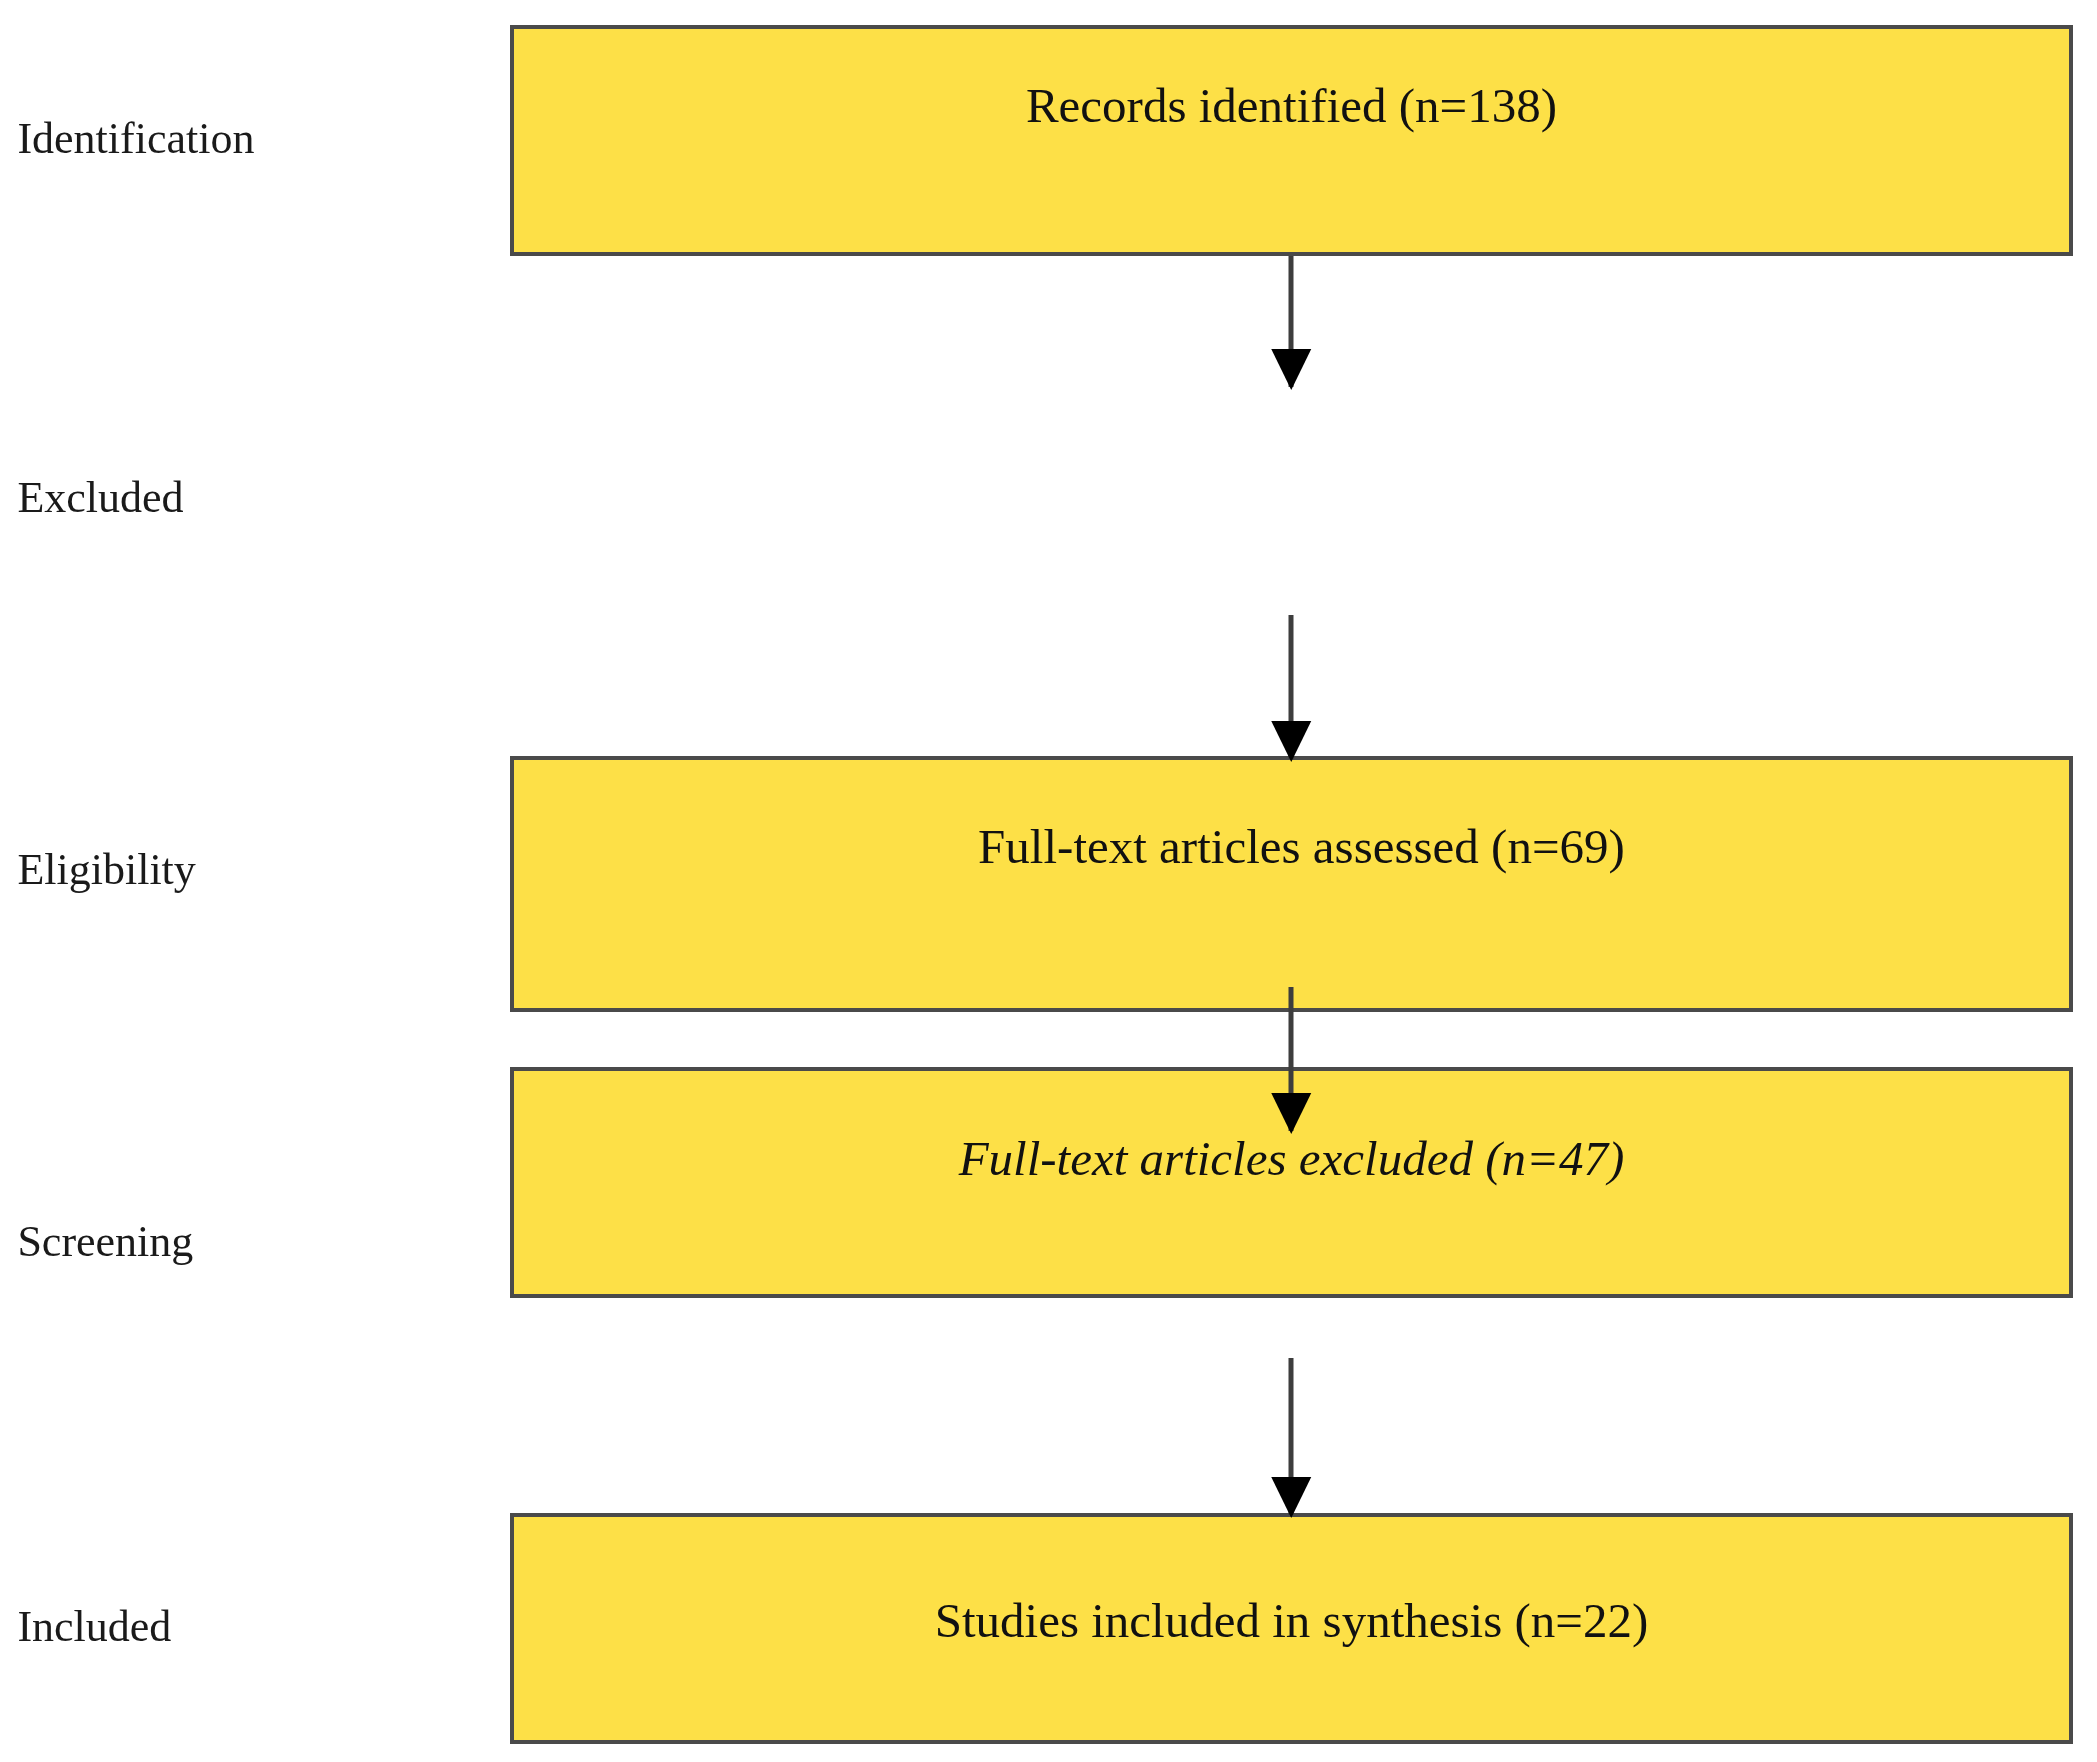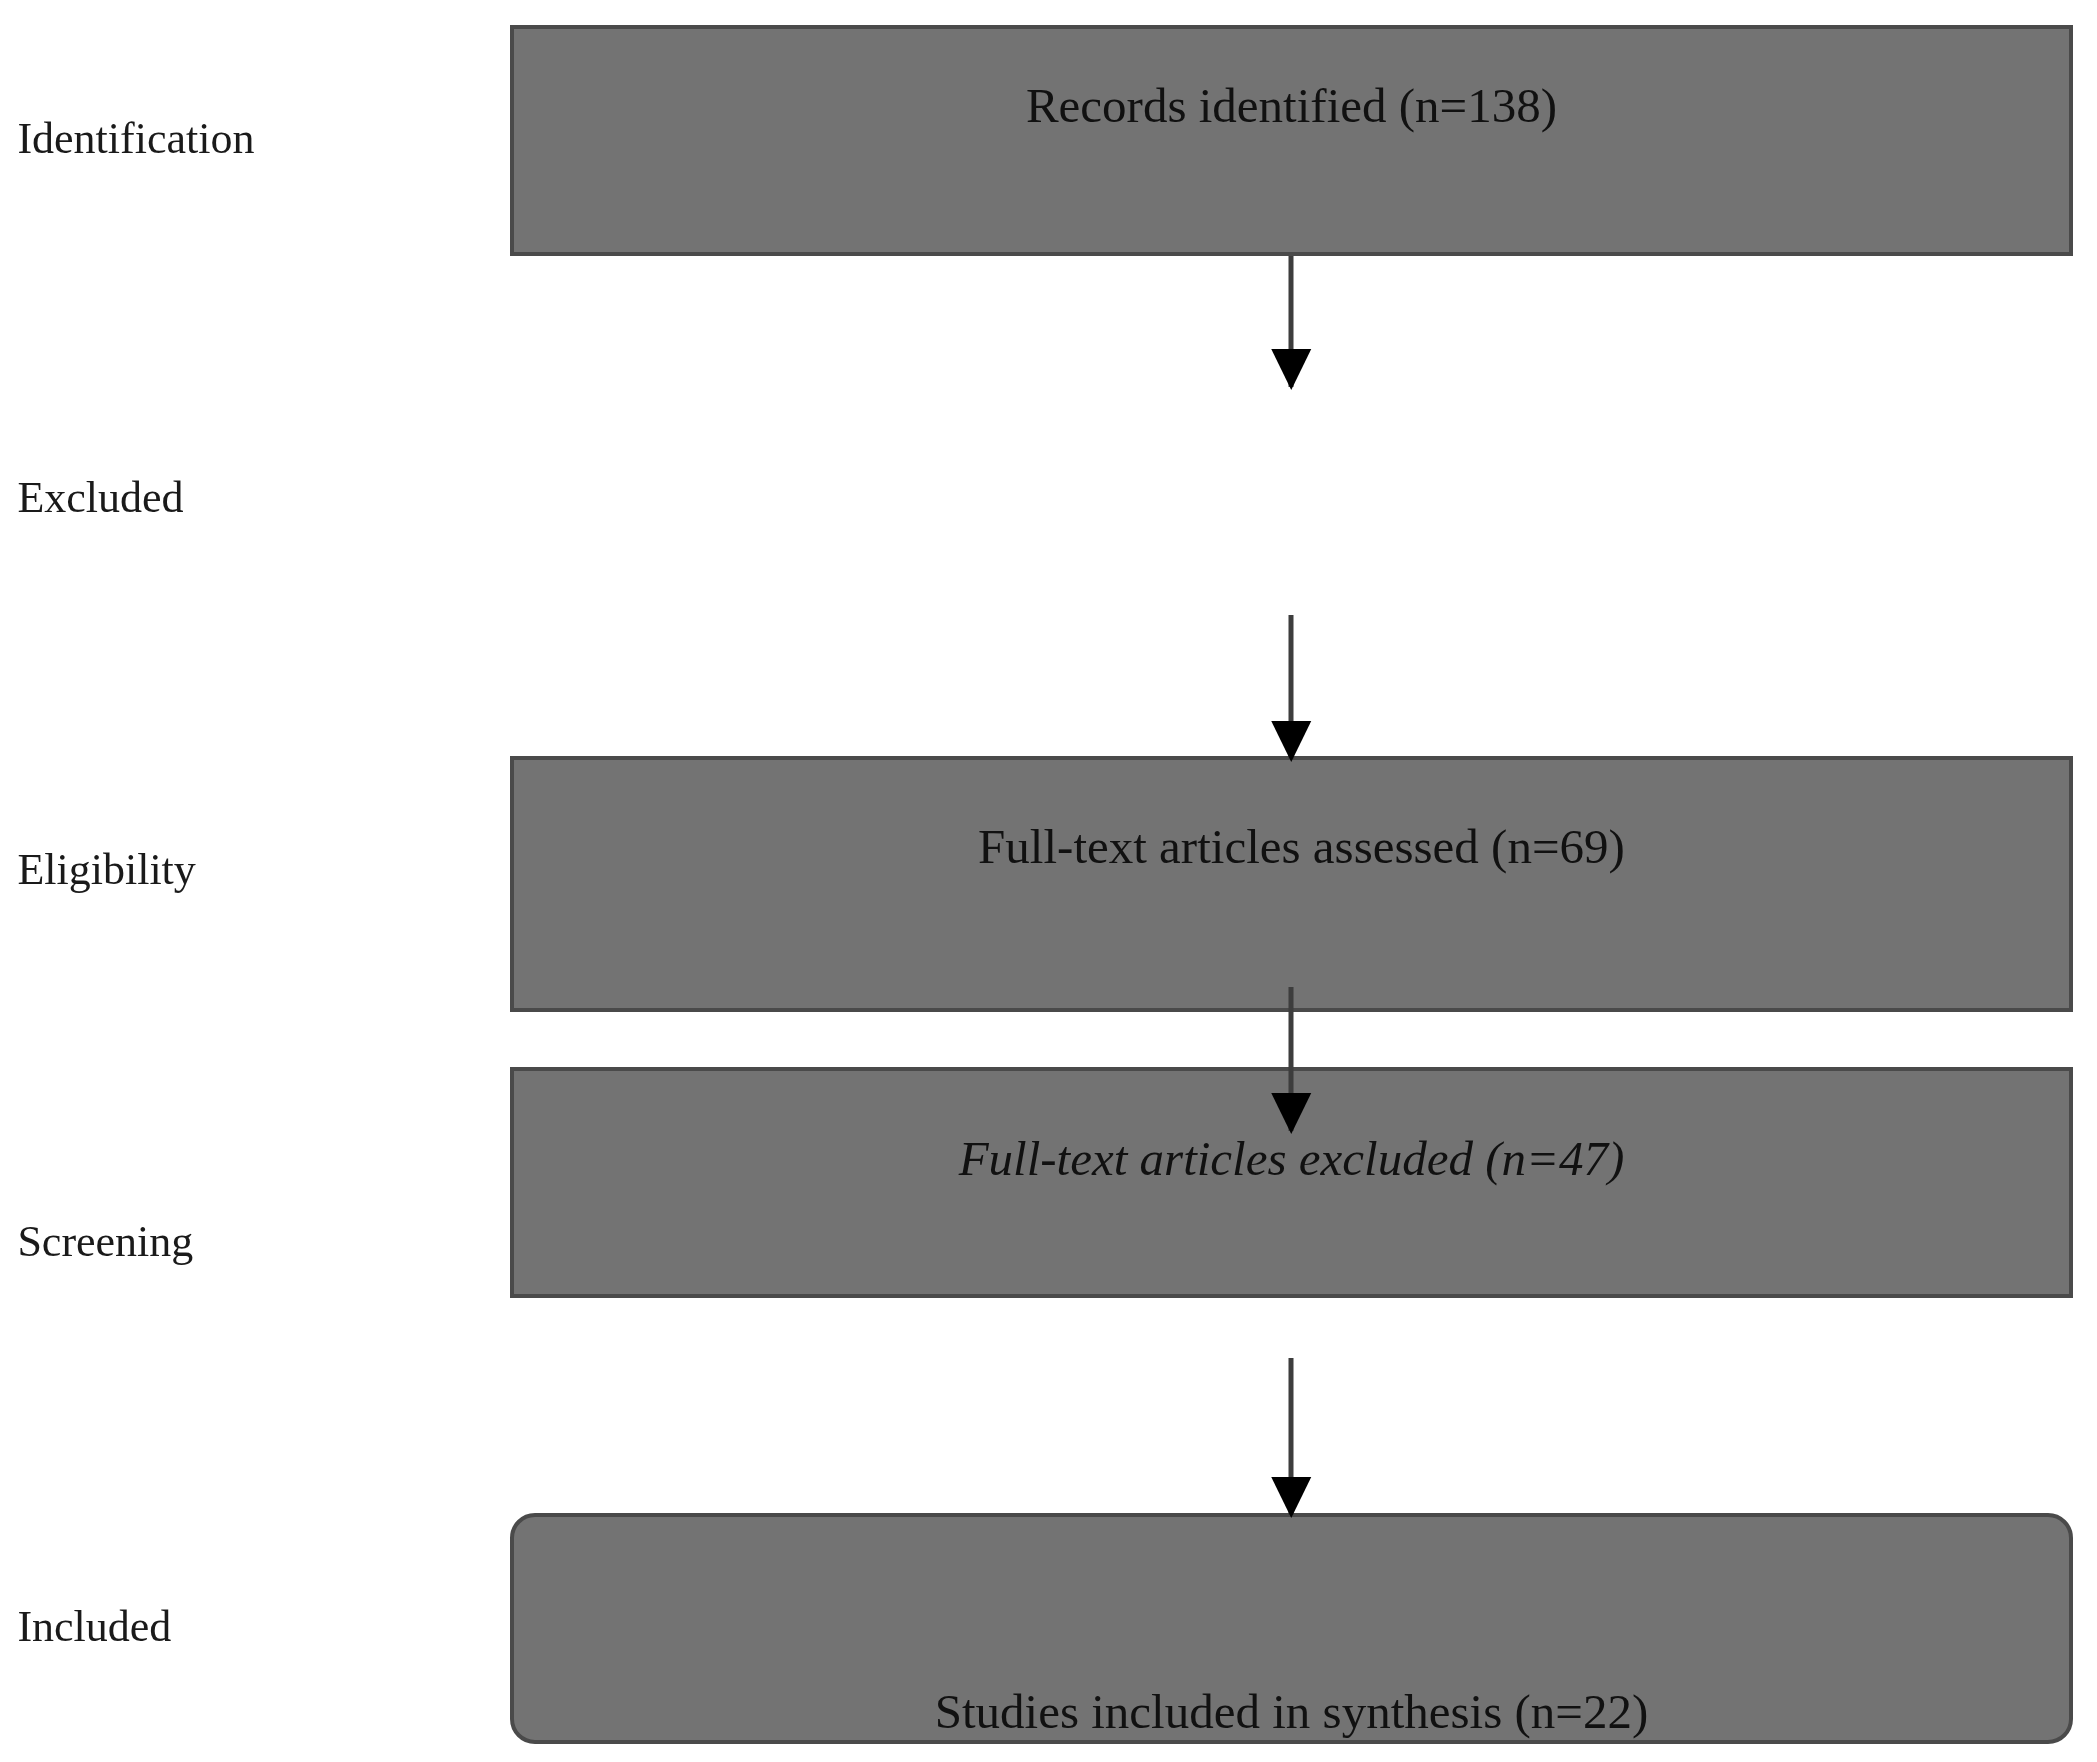--- a/index.html
+++ b/index.html
@@ -35,21 +35,21 @@
     transform: translateY(-50%);
   }
 
   
   .flow-box {
     position: absolute;
     left: 510px;
     width: 1563px;
     box-sizing: border-box;
     border: 4px solid #4a4a4a;
-    background: #737373;
+    background: #fde047;
     display: flex;
     align-items: center;
     justify-content: center;
   }
   .flow-box-text {
     font-family: "Liberation Serif", "DejaVu Serif", serif;
     font-size: 49px;
     line-height: 1.15;
     color: #111111;
     text-align: center;
@@ -59,21 +59,21 @@
 
   
   .flow-box.box-1 { align-items: flex-start; }
   .flow-box.box-1 .flow-box-text { margin-top: 49px; }
   .flow-box.box-2 { align-items: flex-start; }
   .flow-box.box-2 .flow-box-text { margin-top: 62px; }
   .flow-box.box-3 { align-items: flex-start; }
   .flow-box.box-3 .flow-box-text { margin-top: 59px; }
   .flow-box.box-4 { align-items: flex-start; }
   .flow-box.box-4 .flow-box-text { margin-top: 60px; }
-  .flow-box.box-5 { align-items: flex-end; border-radius: 25px; }
+  .flow-box.box-5 { align-items: flex-start; }
   .flow-box.box-5 .flow-box-text { margin-top: 76px; }
 
   
   .connector {
     position: absolute;
     left: 1291px;
     width: 5.5px;
     transform: translateX(-50%);
   }
   .connector .shaft {

